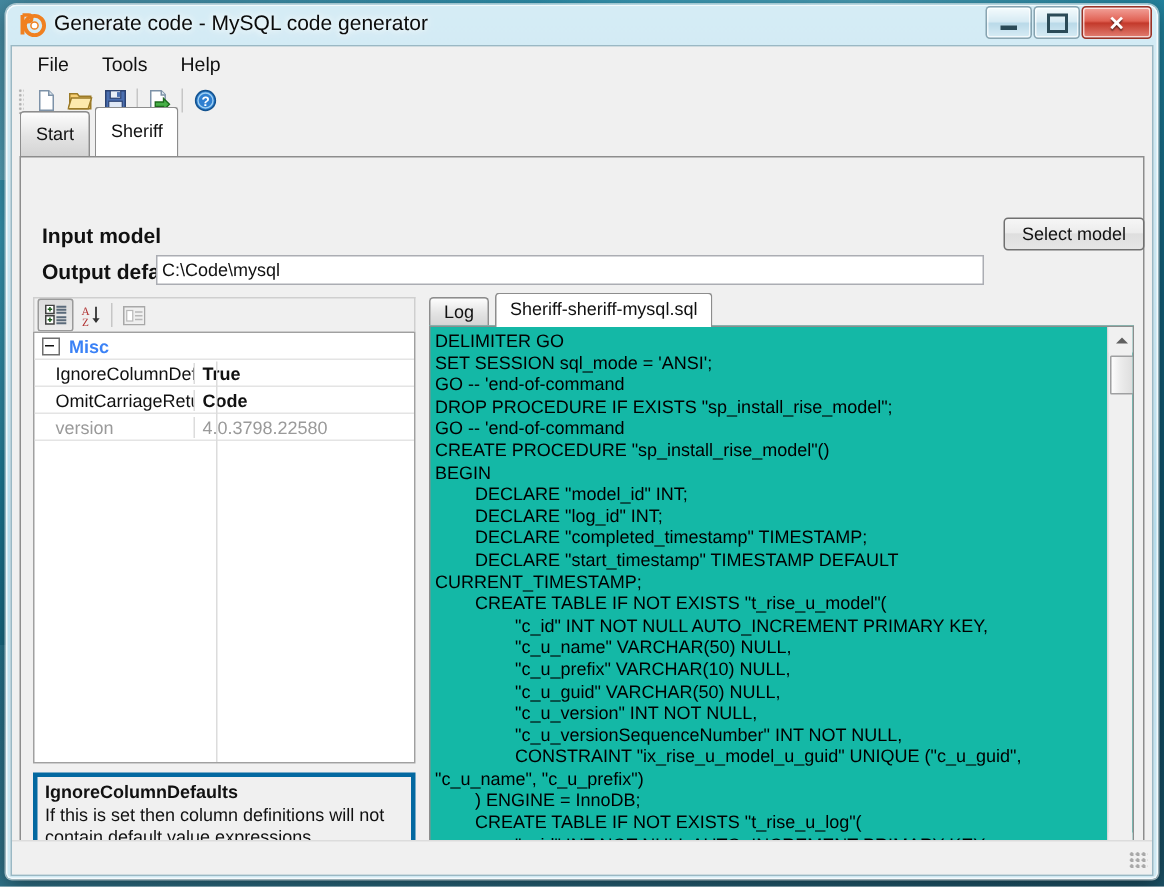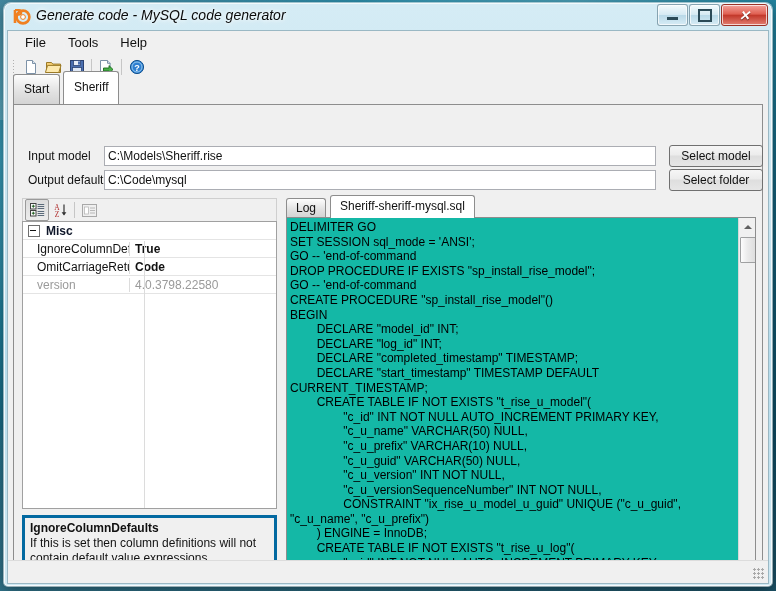--- a/index.html
+++ b/index.html
@@ -39,21 +39,20 @@
   .glass-frame {
     position: absolute; inset: 0;
     border-radius: 7px 7px 4px 4px;
     background: linear-gradient(180deg, #d5ecf5 0%, #c2e2ef 45%, #b5dcec 60%, #cfe9f3 100%);
     border: 1px solid rgba(255,255,255,0.75);
     box-sizing: border-box;
   }
   .titlebar {
     position: absolute; left: 0; top: 0; width: 768px; height: 27px;
     box-sizing: border-box;
-    font-style: italic;
   }
   .title-text {
     position: absolute; left: 32px; top: 4px;
     font-size: 14px; color: #0b0b0b;
     text-shadow: 0 0 4px rgba(255,255,255,0.95), 0 0 7px rgba(255,255,255,0.9);
     white-space: nowrap;
   }
   .app-icon {
     position: absolute; left: 8px; top: 4px; width: 19px; height: 19px;
   }
@@ -147,21 +146,21 @@
     left: 5px; top: 73px;
     width: 750px; height: 465px;
     background: #f0f0f0;
     border: 1px solid #8d8d8d;
     box-sizing: border-box;
   }
 
   
   .path-row { position: absolute; height: 21px; }
   .path-label {
-    position: absolute; font-size: 12px; color: #111; top: 3px;
+    position: absolute; font-size: 14px; color: #111; top: 3px; font-weight: bold;
   }
   .path-input {
     position: absolute;
     height: 20px;
     border: 1px solid #abadb3;
     background: #fff;
     font-size: 12px;
     color: #111;
     padding: 0 3px;
     box-sizing: border-box;
@@ -212,21 +211,21 @@
   }
   .pg-row {
     height: 18px; display: flex; align-items: center;
     border-bottom: 1px solid #e4e4e4;
     box-sizing: border-box;
   }
   .pg-cat {
     background: #fff;
     font-weight: bold;
     padding-left: 2px;
-    color: #0f172a;
+    color: #3b82f6;
     border-bottom: 1px solid #e4e4e4;
   }
   .pg-expander {
     width: 10px; height: 10px;
     border: 1px solid #6f6f6f;
     background: #fff;
     margin-right: 6px; margin-left: 3px;
     position: relative;
     flex: 0 0 auto;
     cursor: default;
@@ -446,28 +445,26 @@
 
     <div class="tabstrip">
       <div class="tab" style="left:0;">Start</div>
       <div class="tab active" style="left:50px;">Sheriff</div>
     </div>
 
     <div class="tabpage">
 
       <div class="path-row" style="left:0; top:0; width:750px;">
         <span class="path-label" style="left:14px; top:44px;">Input model</span>
-        <input class="path-input" style="left: 90px; top: 41px; width: 552px;" value="C:\Models\Sheriff.rise">
         <button class="btn" style="left:655px; top:40px; width:94px;">Select model</button>
       </div>
 
       <div class="path-row" style="left:0; top:0; width:750px;">
         <span class="path-label" style="left:14px; top:68px;">Output default</span>
         <input class="path-input" style="left: 90px; top: 65px; width: 552px;" value="C:\Code\mysql">
-        <button class="btn" style="left:655px; top:64px; width:94px;">Select folder</button>
       </div>
     </div>
 
     <div class="propgrid-toolbar">
       <div class="pg-btn pressed">
         <svg width="15" height="14" viewBox="0 0 15 14">
           <rect x="0.5" y="0.5" width="5.5" height="5.5" fill="#fff" stroke="#404040" stroke-width="1"></rect>
           <path d="M1.8 3.2 h3 M3.3 1.7 v3" stroke="#1a5a1a" stroke-width="1"></path>
           <rect x="0.5" y="7.5" width="5.5" height="5.5" fill="#fff" stroke="#404040" stroke-width="1"></rect>
           <path d="M1.8 10.2 h3 M3.3 8.7 v3" stroke="#1a5a1a" stroke-width="1"></path>

